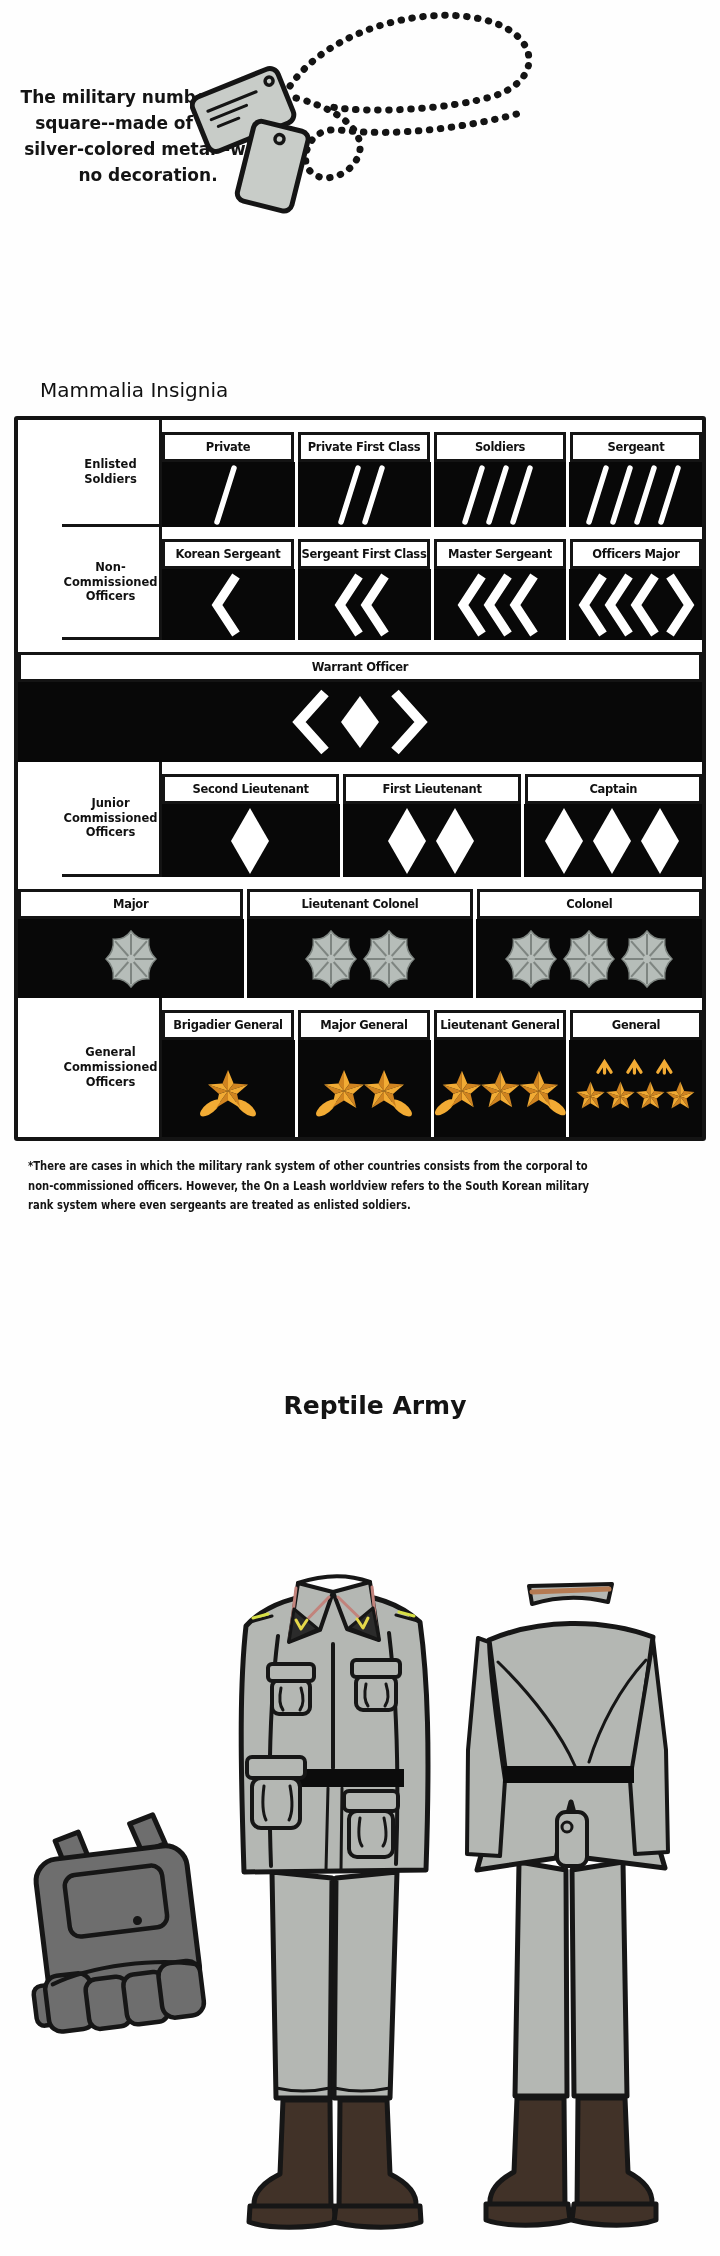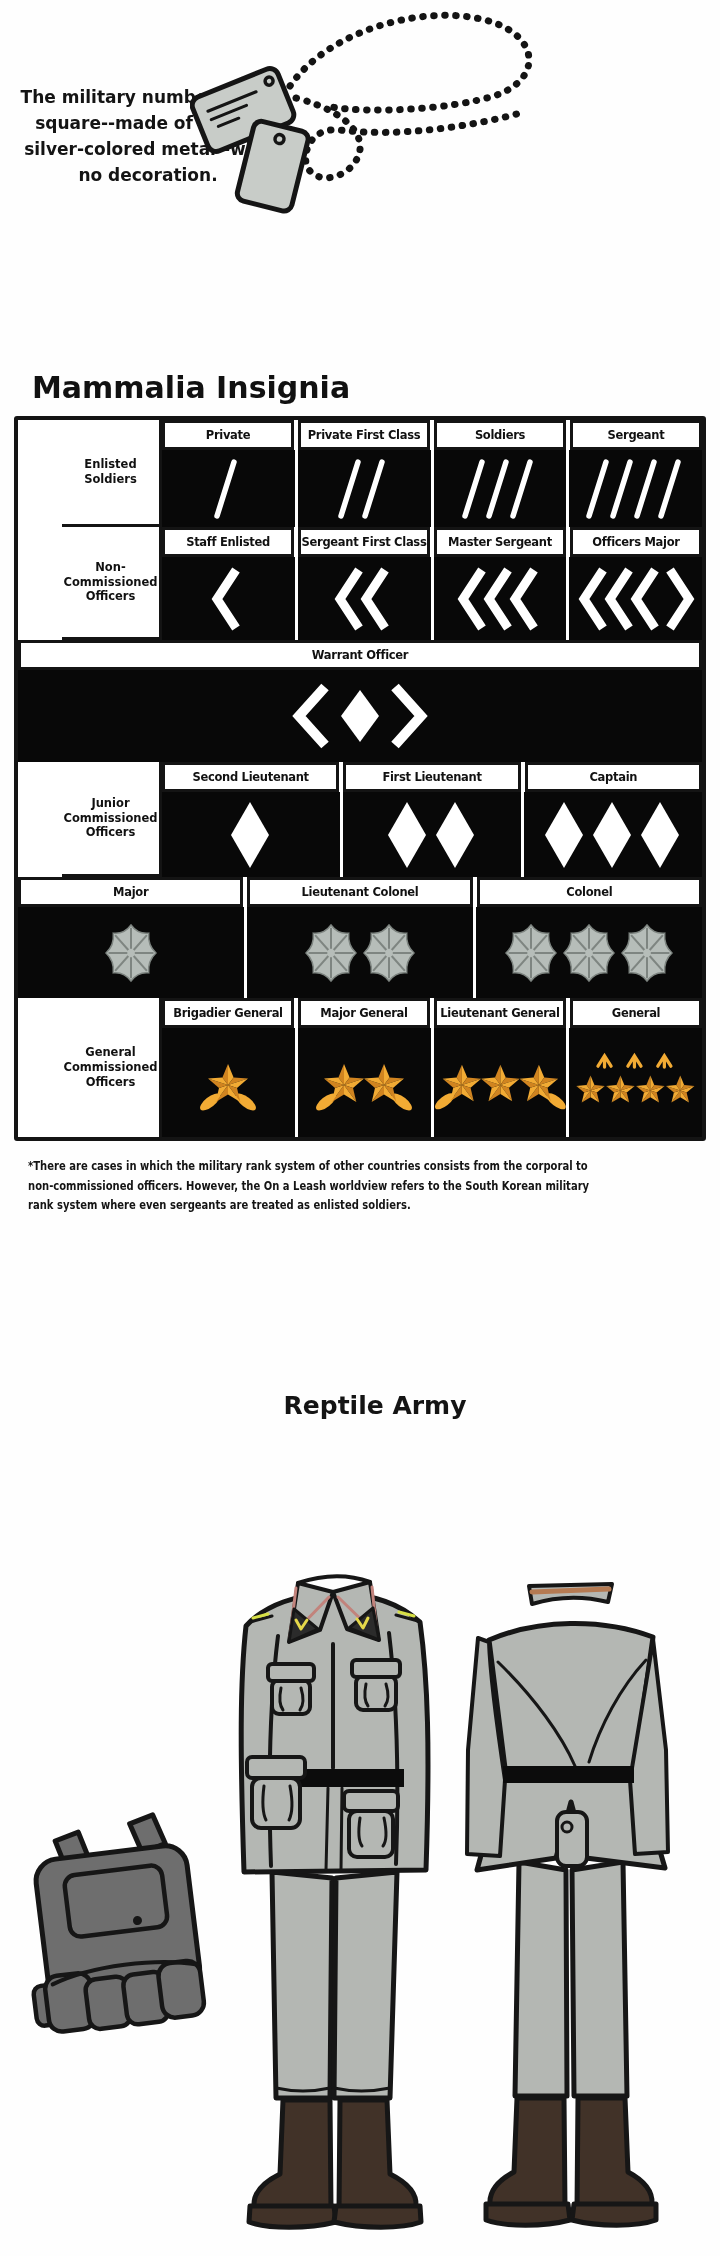--- a/index.html
+++ b/index.html
@@ -7,29 +7,29 @@
         font-family:"DejaVu Sans",sans-serif;margin:0 auto;}
   
   .note{position:absolute;left:2px;top:84px;width:292px;display:flex;flex-direction:column;align-items:center;}
   .nline{white-space:nowrap;font-size:17px;line-height:26px;font-weight:700;color:#141414;}
   .dogtags{position:absolute;left:190px;top:0;}
   .chain{fill:none;stroke:#141414;stroke-width:7;stroke-dasharray:0.5 10.5;stroke-linecap:round;}
   .tag{fill:#c8ccc8;stroke:#151515;stroke-width:5;stroke-linejoin:round;}
   .engrave{stroke:#151515;stroke-width:3;stroke-linecap:round;}
   .hole{fill:none;stroke:#151515;stroke-width:3.5;}
   
-  .mam-title{position:absolute;left:28px;top:366px;margin:4px;font-size:30px;font-weight:700;color:#111;}
+  .mam-title{position:absolute;left:28px;top:366px;margin:12px;font-size:20px;font-weight:400;color:#111;}
   .itable{position:absolute;left:14px;top:416px;width:684px;border:4px solid #141414;border-radius:3px;background:#fff;}
   .irow{display:flex;}
   .cat{width:100px;flex:0 0 100px;background:#fff;border-right:3px solid #141414;border-bottom:3px solid #141414;
        display:flex;align-items:center;justify-content:center;text-align:center;
        font-weight:700;font-size:11.5px;line-height:1.3;padding:2px;box-sizing:border-box;color:#111;margin-left:44px;}
   .irow:last-child .cat{border-bottom:none;}
   .area{flex:1;display:flex;flex-direction:column;background:#fff;min-width:0;}
-  .hdrs{display:flex;gap:4px;background:#fff;}
+  .hdrs{display:flex;gap:4px;background:#fff;margin-top:12px;}
   .hbox{flex:1;height:30px;box-sizing:border-box;border:3px solid #141414;background:#fff;
         display:flex;align-items:center;justify-content:center;font-weight:700;font-size:11.5px;
         letter-spacing:-0.3px;white-space:nowrap;overflow:hidden;color:#111;}
   .cells{flex:1;display:flex;gap:3px;background:#fff;}
   .icell{flex:1;background:var(--cell_bg);display:flex;align-items:center;justify-content:center;overflow:hidden;}
   .footnote{position:absolute;left:28px;top:1156px;width:760px;font-size:13px;font-weight:700;color:#141414;
             line-height:19.6px;transform:scaleX(0.77);transform-origin:top left;}
   
   .uni-title{position:absolute;left:30px;top:1386px;width:690px;text-align:center;font-weight:700;
              font-size:25px;line-height:40px;color:#141414;}
@@ -113,21 +113,21 @@
                 <line x1="80" y1="60" x2="97" y2="6" stroke="#ffffff" stroke-width="5.5" stroke-linecap="round"></line>
               </svg>
             </div>
           </div>
         </div>
       </div>
       <div class="irow" style="height: 113px;">
         <div class="cat">Non-Commissioned Officers</div>
         <div class="area">
           <div class="hdrs">
-            <div class="hbox">Staff Enlisted</div>
+            <div class="hbox">Korean Sergeant</div>
             <div class="hbox">Sergeant First Class</div>
             <div class="hbox">Master Sergeant</div>
             <div class="hbox">Officers Major</div>
           </div>
           <div class="cells">
             <div class="icell">
               <svg width="38" height="66" viewBox="0 0 38 66">
                 <path d="M27,4 L8,33 L27,62" fill="none" stroke="#ffffff" stroke-width="9"></path>
               </svg>
             </div>

